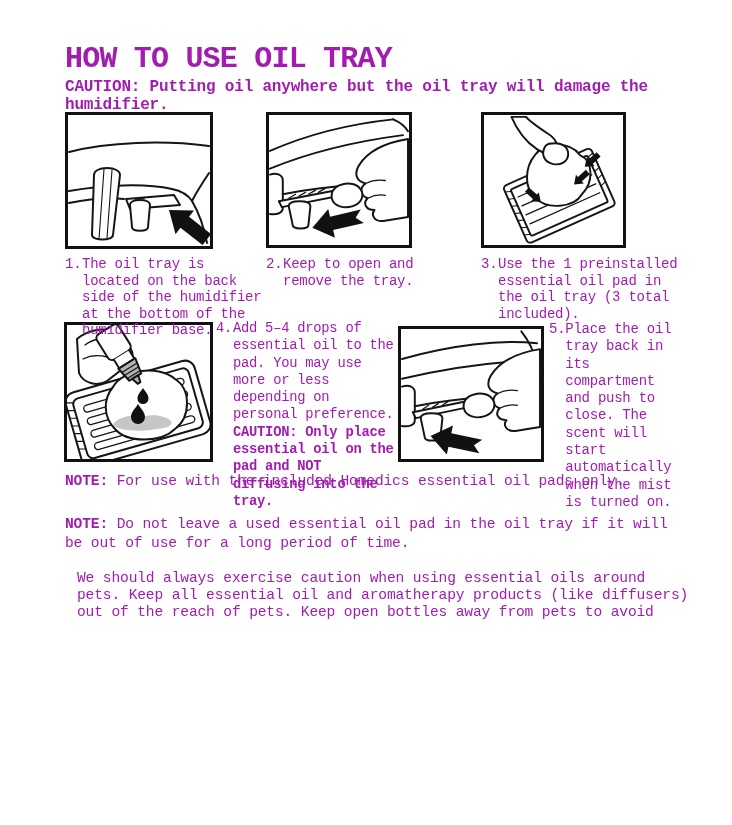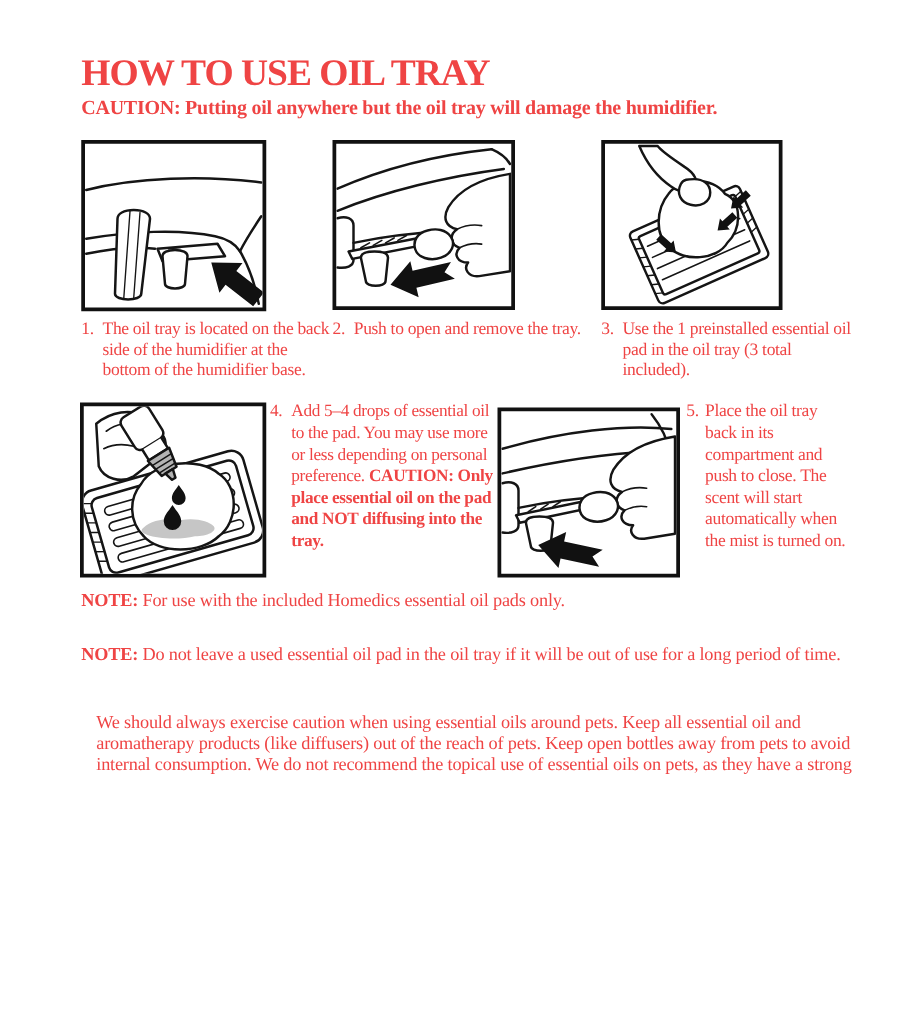--- a/index.html
+++ b/index.html
@@ -1,18 +1,18 @@
 <!DOCTYPE html>
 <html><head>
 <meta charset="utf-8">
 <style>
   html,body{margin:0;padding:0;background:#ffffff;}
   .page{
     position:relative;width:732px;height:621px;background:#ffffff;overflow:hidden;
-    font-family:Liberation Serif, serif;color:#ef4444;
+    font-family:Liberation Mono, monospace;color:#a21caf;
   }
   .title{
     position:absolute;left:65px;top:44px;margin:0;
     font-size:30px;font-weight:800;letter-spacing:-0.8px;line-height:1;
   }
   .caution{
     position:absolute;left:65px;top:78px;margin:0;
     font-size:16px;font-weight:700;letter-spacing:-0.2px;
   }
   .figbox{
@@ -174,21 +174,21 @@
     </svg>
   </figure>
 
   <div class="caption" id="cap1">
     <span class="num">1.</span>
     <span class="ctext">The oil tray is located on the back side of the humidifier at the bottom of the humidifier base.</span>
   </div>
 
   <div class="caption" id="cap2">
     <span class="num">2.</span>
-    <span class="ctext">Push to open and remove the tray.</span>
+    <span class="ctext">Keep to open and remove the tray.</span>
   </div>
 
   <div class="caption" id="cap3">
     <span class="num">3.</span>
     <span class="ctext">Use the 1 preinstalled essential oil pad in the oil tray (3 total included).</span>
   </div>
 
   <div class="caption" id="cap4">
     <span class="num">4.</span>
     <span class="ctext"><span>Add 5–4 drops of essential oil to the pad. You may use more or less depending on personal preference. </span><strong>CAUTION: Only place essential oil on the pad and NOT diffusing into the tray.</strong></span>

